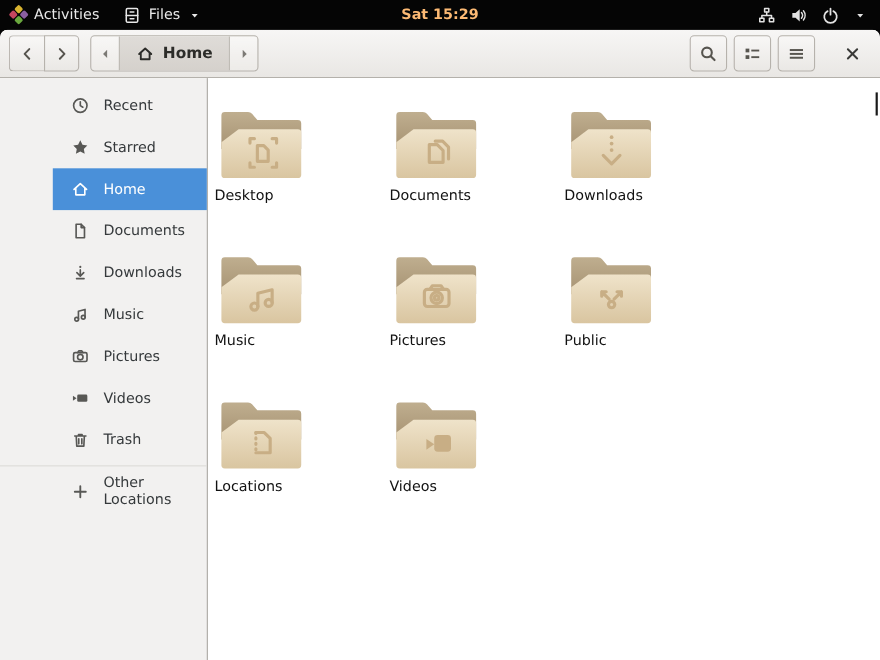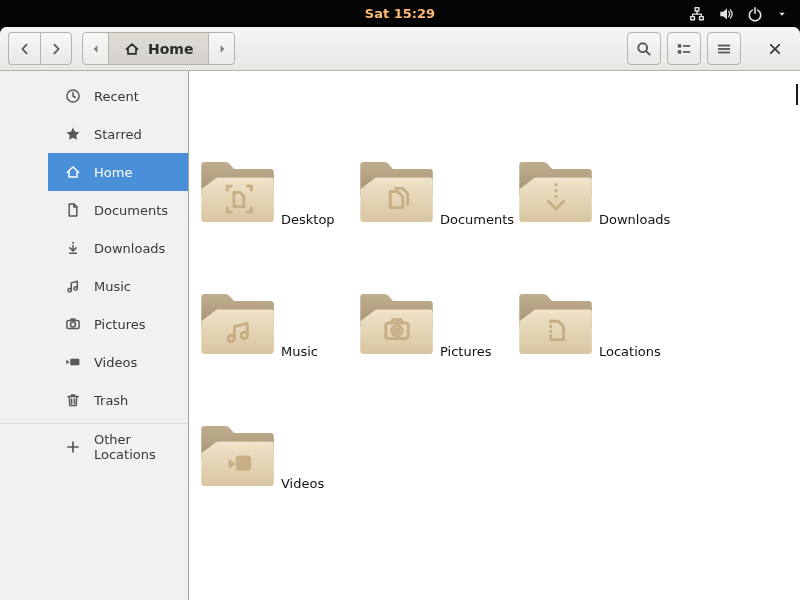--- a/index.html
+++ b/index.html
@@ -61,30 +61,55 @@
                padding-left:17px; font-size:13px; color:#35393b;margin-left:48px; }
   .side-item .icon { width:16px; height:16px; color:#585855; display:flex;
                      align-items:center; justify-content:center; }
   .side-item.selected { background:var(--accent,#4a90d9); color:#fff; }
   .side-item.selected .icon { color:#fff; }
   .side-sep { height:1px; background:#dddcd8; margin:4px 0; }
 
   .content { flex:1; background:#fff; position:relative; }
   .files-grid { display:grid; grid-template-columns:repeat(3,159px);
                 grid-auto-rows:132px; padding:24px 0 0 6px; }
-  .folder-item { display:flex; flex-direction:row; align-items:flex-end; }
+  .folder-item { display:flex; flex-direction:column; align-items:flex-start; }
   .folder-icon svg { width:86px; height:72px; display:block; }
   .folder-label { font-size:13px; color:#121212; margin-top:4px; }
   .text-cursor { position:absolute; right:2px; top:13px; width:2px; height:21px;
                  background:#1a1a1a; }
 </style>
 </head>
 <body>
 
 <div class="topbar">
+  <div class="left">
+    <div class="hotspot">
+      <span class="pinwheel">
+          <i></i>
+          <i></i>
+          <i></i>
+          <i></i>
+        </span>
+      <span>Activities</span>
+    </div>
+    <div class="hotspot">
+      <span style="display: flex;">
+          <svg width="16" height="16" viewBox="0 0 16 16" fill="none" stroke="currentColor" stroke-width="1.5" stroke-linecap="round" stroke-linejoin="round">
+            <rect x="2.8" y="1.8" width="10.4" height="12.4" rx="1.2" stroke-width="1.4"></rect>
+            <path d="M2.8 8h10.4M6.3 4.9h3.4M6.3 11.1h3.4" stroke-width="1.4"></path>
+          </svg>
+        </span>
+      <span>Files</span>
+      <span style="display: flex;">
+          <svg width="12" height="12" viewBox="0 0 16 16" fill="none" stroke="currentColor" stroke-width="1.5" stroke-linecap="round" stroke-linejoin="round">
+            <path fill="currentColor" stroke="none" d="M4.4 6.4h7.2L8 10.4z"></path>
+          </svg>
+        </span>
+    </div>
+  </div>
   <div class="clock"><span>Sat 15:29</span></div>
   <div class="sysicons">
     <span style="display: flex;">
         <svg width="16" height="16" viewBox="0 0 16 16" fill="none" stroke="currentColor" stroke-width="1.5" stroke-linecap="round" stroke-linejoin="round">
           <rect x="6.1" y="1.8" width="3.8" height="3.2" stroke-width="1.4"></rect>
           <rect x="1.7" y="10.6" width="3.8" height="3.2" stroke-width="1.4"></rect>
           <rect x="10.5" y="10.6" width="3.8" height="3.2" stroke-width="1.4"></rect>
           <path d="M8 5v3M3.6 10.6V8.1h8.8v2.5" stroke-width="1.4"></path>
         </svg>
       </span>
@@ -370,20 +395,33 @@
                   <rect x="35.5" y="40" width="25" height="17.5" rx="3"></rect>
                   <circle cx="48" cy="48.7" r="5.8"></circle>
                   <circle cx="48" cy="48.7" r="2.3"></circle>
                   <path d="M41 40l2.6-3.6h8.8L55 40"></path>
                 </g>
 </svg>
             </span>
             <span class="folder-label">Pictures</span>
           </div>
 
+          <div class="folder-item">
+            <span class="folder-icon">
+              <svg viewBox="0 0 96 80">
+  <path fill="url(#fg-back)" d="M7 45V11q0-3.5 3.5-3.5H34q2.6 0 4.1 1.8l5.4 6.2h41q3.5 0 3.5 3.5V45z"></path>
+  <path fill="url(#fg-front)" d="M7 71V38l17.5-13H84.5q3.5 0 3.5 3.5V71q0 3.5-3.5 3.5h-74Q7 74.5 7 71z"></path>
+  <g fill="none" stroke="#c8ae85" stroke-width="3.2" stroke-linecap="round" stroke-linejoin="round">
+                  <path d="M45.5 50 38 42.5M38 47v-4.5H42.5M50.5 50l7.5-7.5M53.5 42.5H58V47"></path>
+                  <circle cx="48" cy="55.5" r="3.2"></circle>
+                </g>
+</svg>
+            </span>
+            <span class="folder-label">Public</span>
+          </div>
 
           <div class="folder-item">
             <span class="folder-icon">
               <svg viewBox="0 0 96 80">
   <path fill="url(#fg-back)" d="M7 45V11q0-3.5 3.5-3.5H34q2.6 0 4.1 1.8l5.4 6.2h41q3.5 0 3.5 3.5V45z"></path>
   <path fill="url(#fg-front)" d="M7 71V38l17.5-13H84.5q3.5 0 3.5 3.5V71q0 3.5-3.5 3.5h-74Q7 74.5 7 71z"></path>
   <g fill="none" stroke="#c8ae85" stroke-width="3.2" stroke-linecap="round" stroke-linejoin="round">
                   <path d="M42 38h8.5l6 6v14.5H42"></path>
                   <path d="M42 38v20.5" stroke-dasharray="1 4.5"></path>
                 </g>

